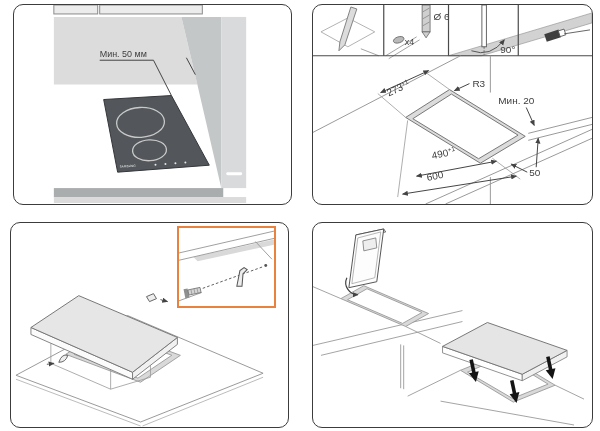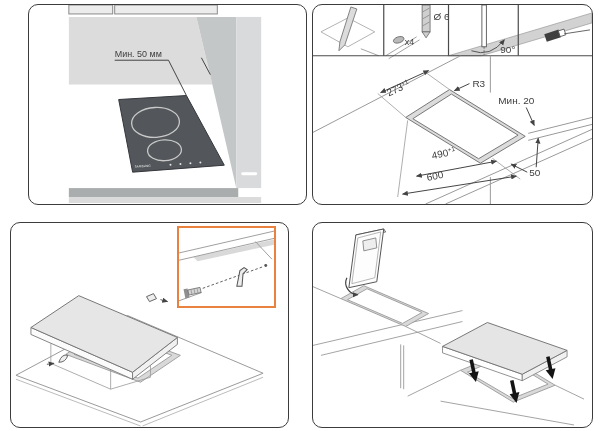--- a/index.html
+++ b/index.html
@@ -1,18 +1,18 @@
 <!DOCTYPE html>
 <html><head>
 <meta charset="utf-8">
 <style>
   html,body{margin:0;padding:0;background:#ffffff;font-family:"Liberation Sans",sans-serif;}
   #stage{position:relative;width:600px;height:431px;background:#fff;overflow:hidden;}
   .panel{position:absolute;background:#fff;border:1.5px solid #3c3c3c;border-radius:10px;overflow:hidden;box-sizing:border-box;}
-  #p1{left:28px;top:4px;width:279px;height:201px;}
+  #p1{left:13px;top:4px;width:279px;height:201px;}
   #p2{left:312px;top:4px;width:281px;height:201px;}
   #p3{left:10px;top:222px;width:279px;height:206px;}
   #p4{left:312px;top:222px;width:281px;height:206px;}
   .panel svg{display:block;width:100%;height:100%;}
   .inset{position:absolute;left:166px;top:3px;width:99px;height:82px;border:2.5px solid #e8823e;background:#fff;box-sizing:border-box;}
   .inset svg{display:block;width:100%;height:100%;}
   text{fill:#3d3d3d;font-family:"Liberation Sans",sans-serif;}
   .dim{font-size:10px;}
   .dim-small{font-size:9px;}
   .sup{font-size:6.5px;}

